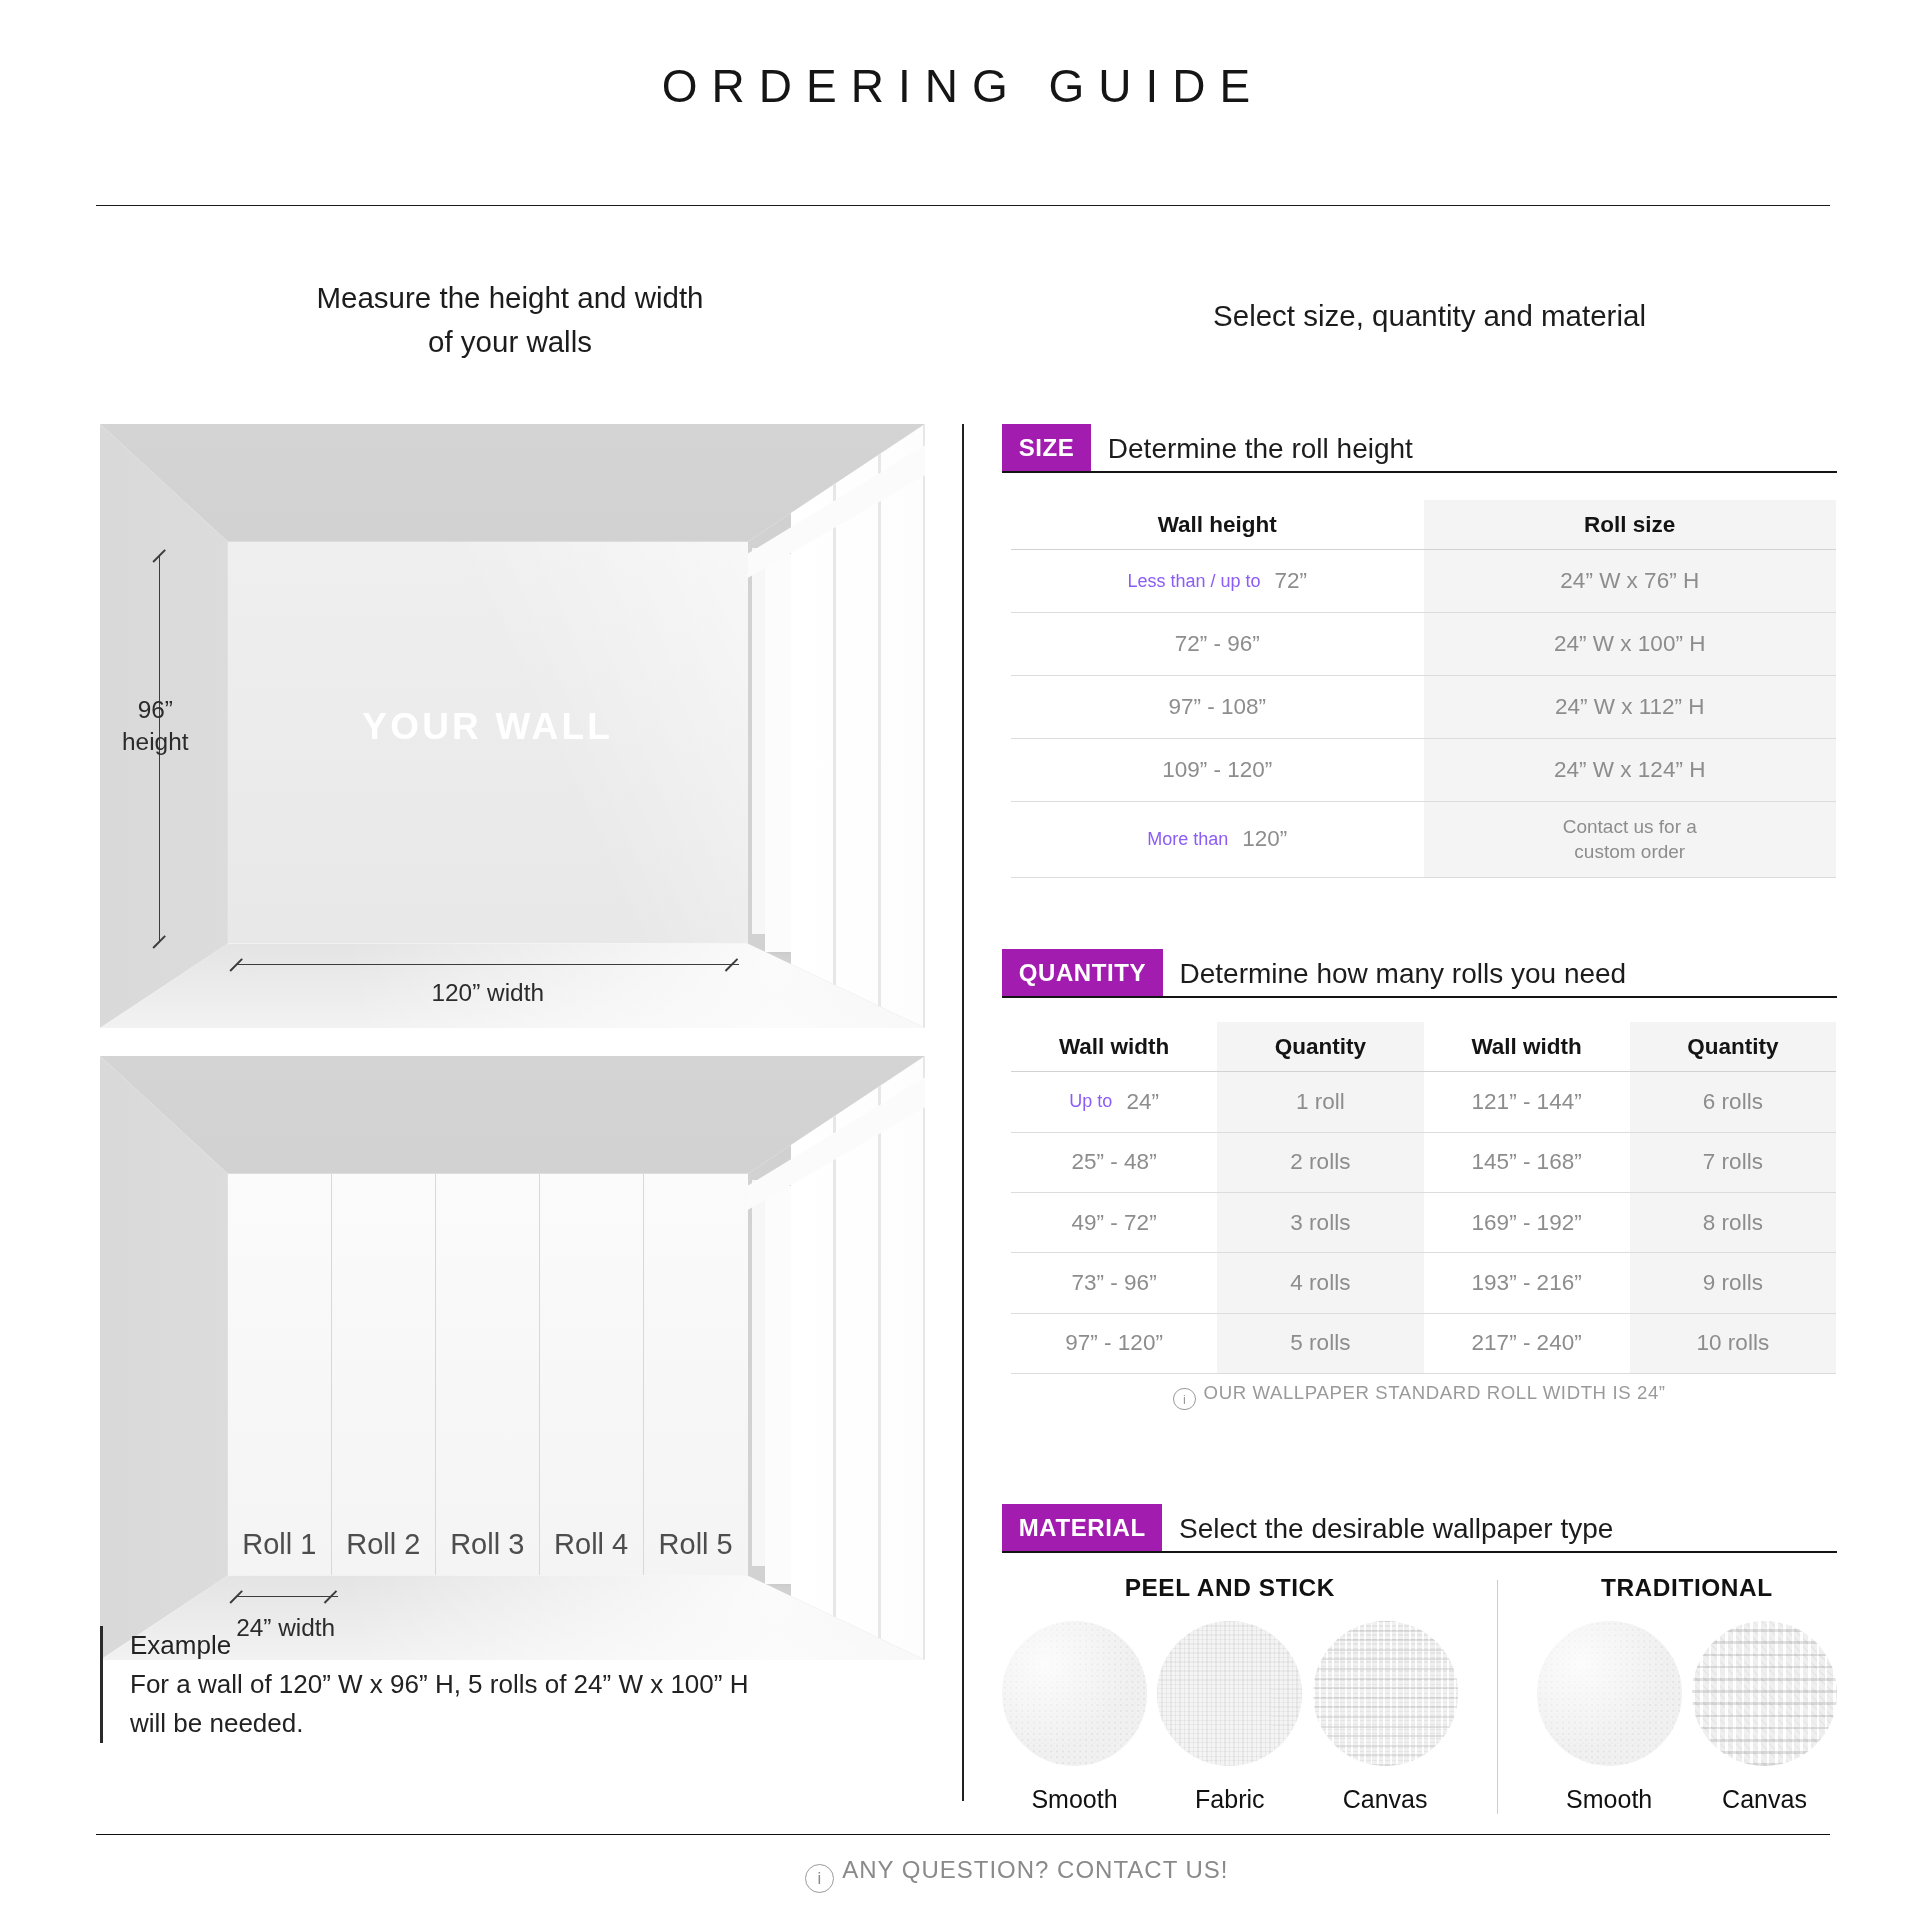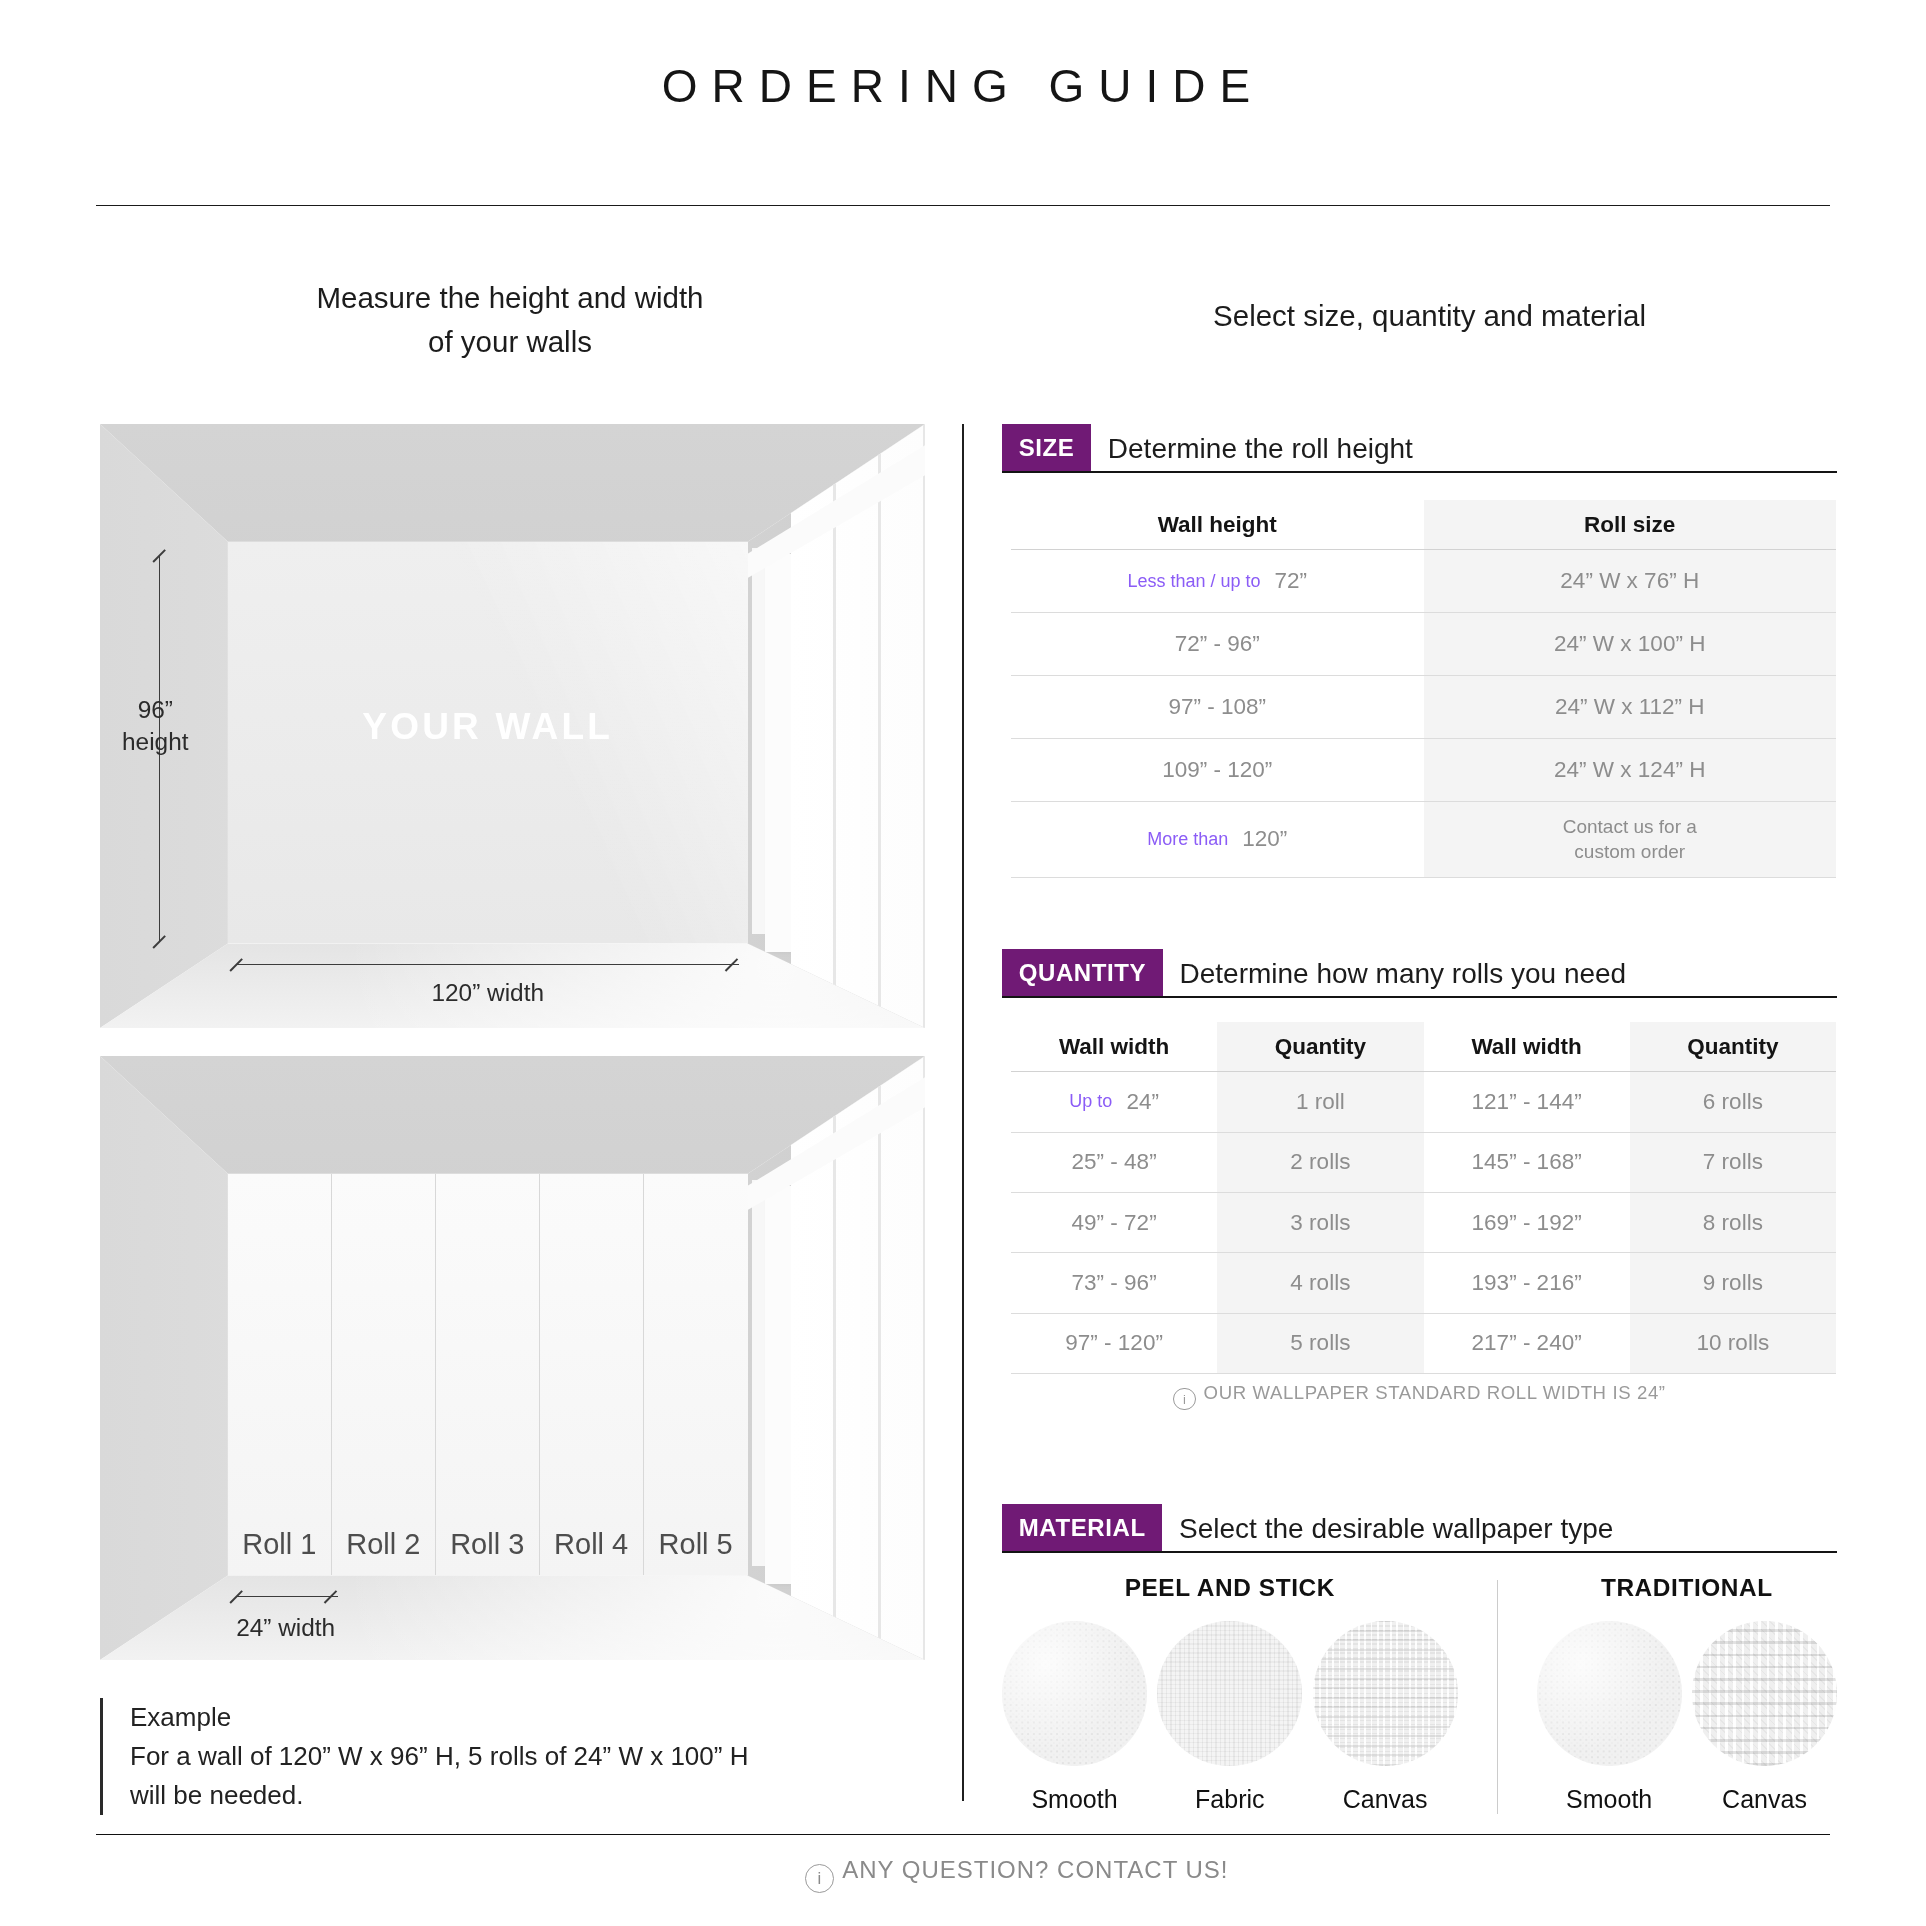--- a/index.html
+++ b/index.html
@@ -98,32 +98,32 @@
   .panels{position:absolute;left:0;top:0;width:100%;height:100%;display:grid;grid-template-columns:repeat(5,1fr);}
   .panel{
     position:relative;background:linear-gradient(180deg,#fbfbfb 0%,#f4f4f4 100%);
     border-right:1.3px solid #d8d8d8;display:flex;align-items:flex-end;justify-content:center;
   }
   .panel:last-child{border-right:none;}
   .panel .roll-label{color:#4d4d4d;font-size:29px;margin-bottom:14px;}
 
   
   .example{
-    position:absolute;left:100px;top:1698px;width:822px;
+    position:absolute;left:100px;top:1626px;width:822px;
     border-left:3.2px solid #2a2a2a;padding-left:27px;
     font-size:26px;line-height:1.5;color:#222222;
   }
 
   
   .section-header{
     position:absolute;left:1002px;width:835px;
     display:flex;align-items:flex-end;border-bottom:2.6px solid #141414;
   }
   .badge{
-    display:inline-block;background:#701a75;color:#ffffff;
+    display:inline-block;background:#a21caf;color:#ffffff;
     font-size:24px;font-weight:600;letter-spacing:0.6px;padding:10.3px 16.7px 9px 16.7px;
   }
   .section-sub{font-size:28px;color:#1c1c1c;margin-left:16.7px;padding-bottom:6.4px;white-space:nowrap;}
   .hdr-size{top:424px;}
   .hdr-quantity{top:949px;}
   .hdr-material{top:1504px;}
 
   
   .table{position:absolute;left:1011px;width:825px;}
   .size-table{top:500px;}

